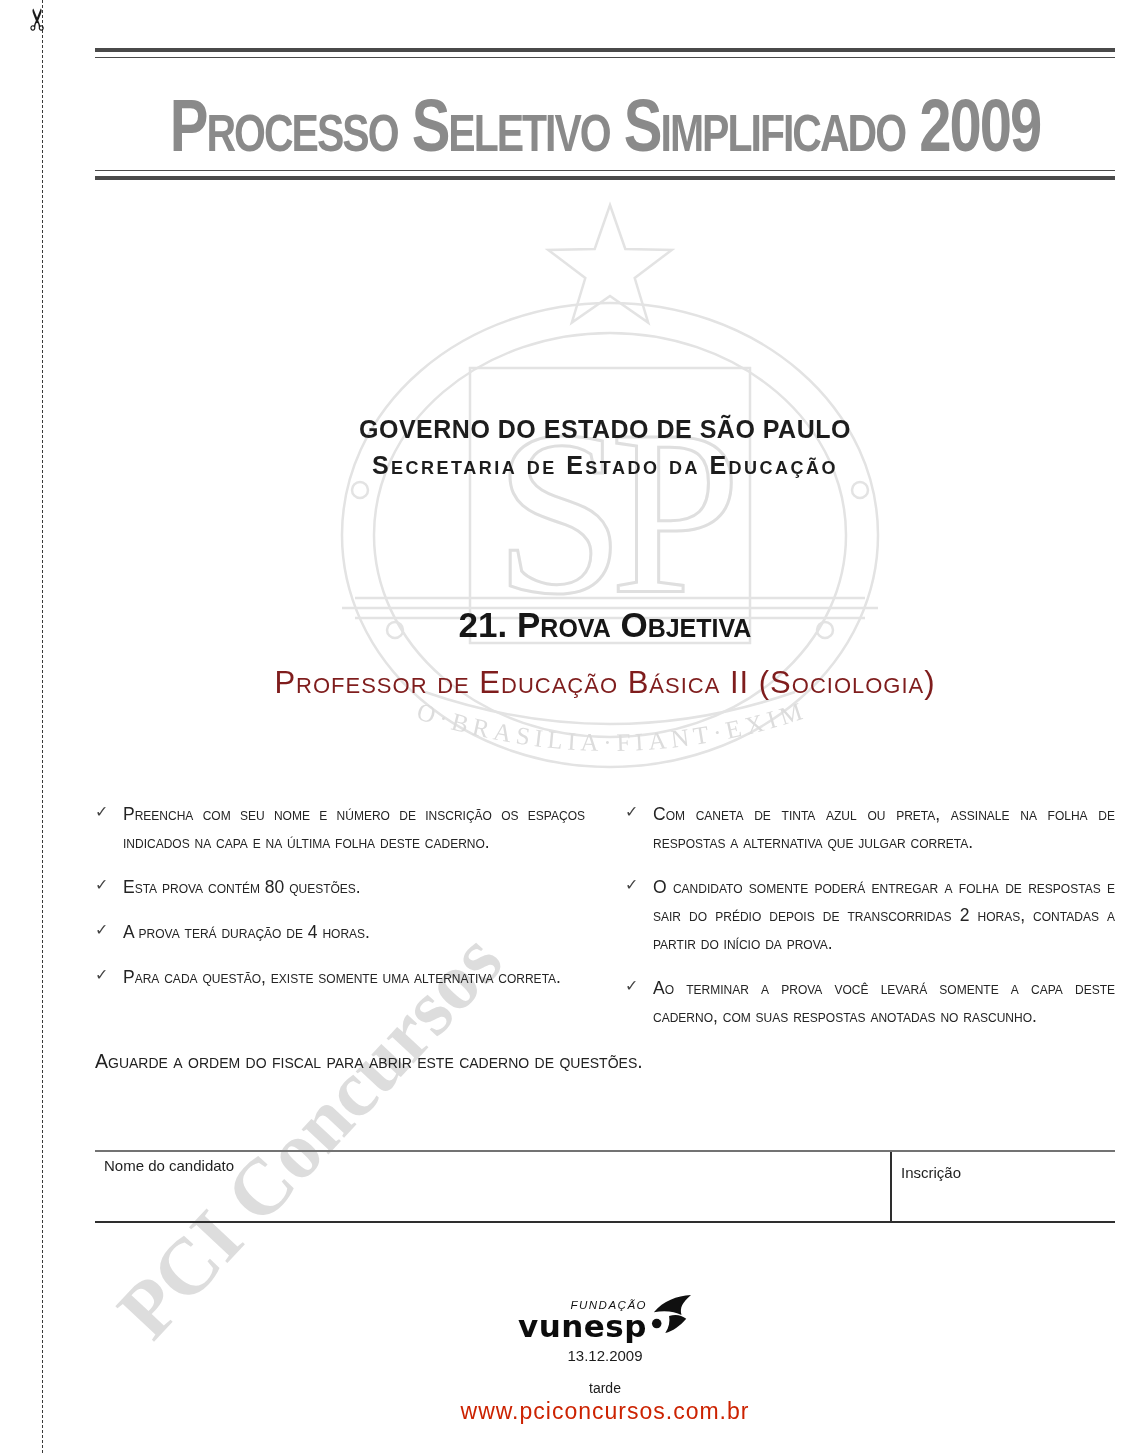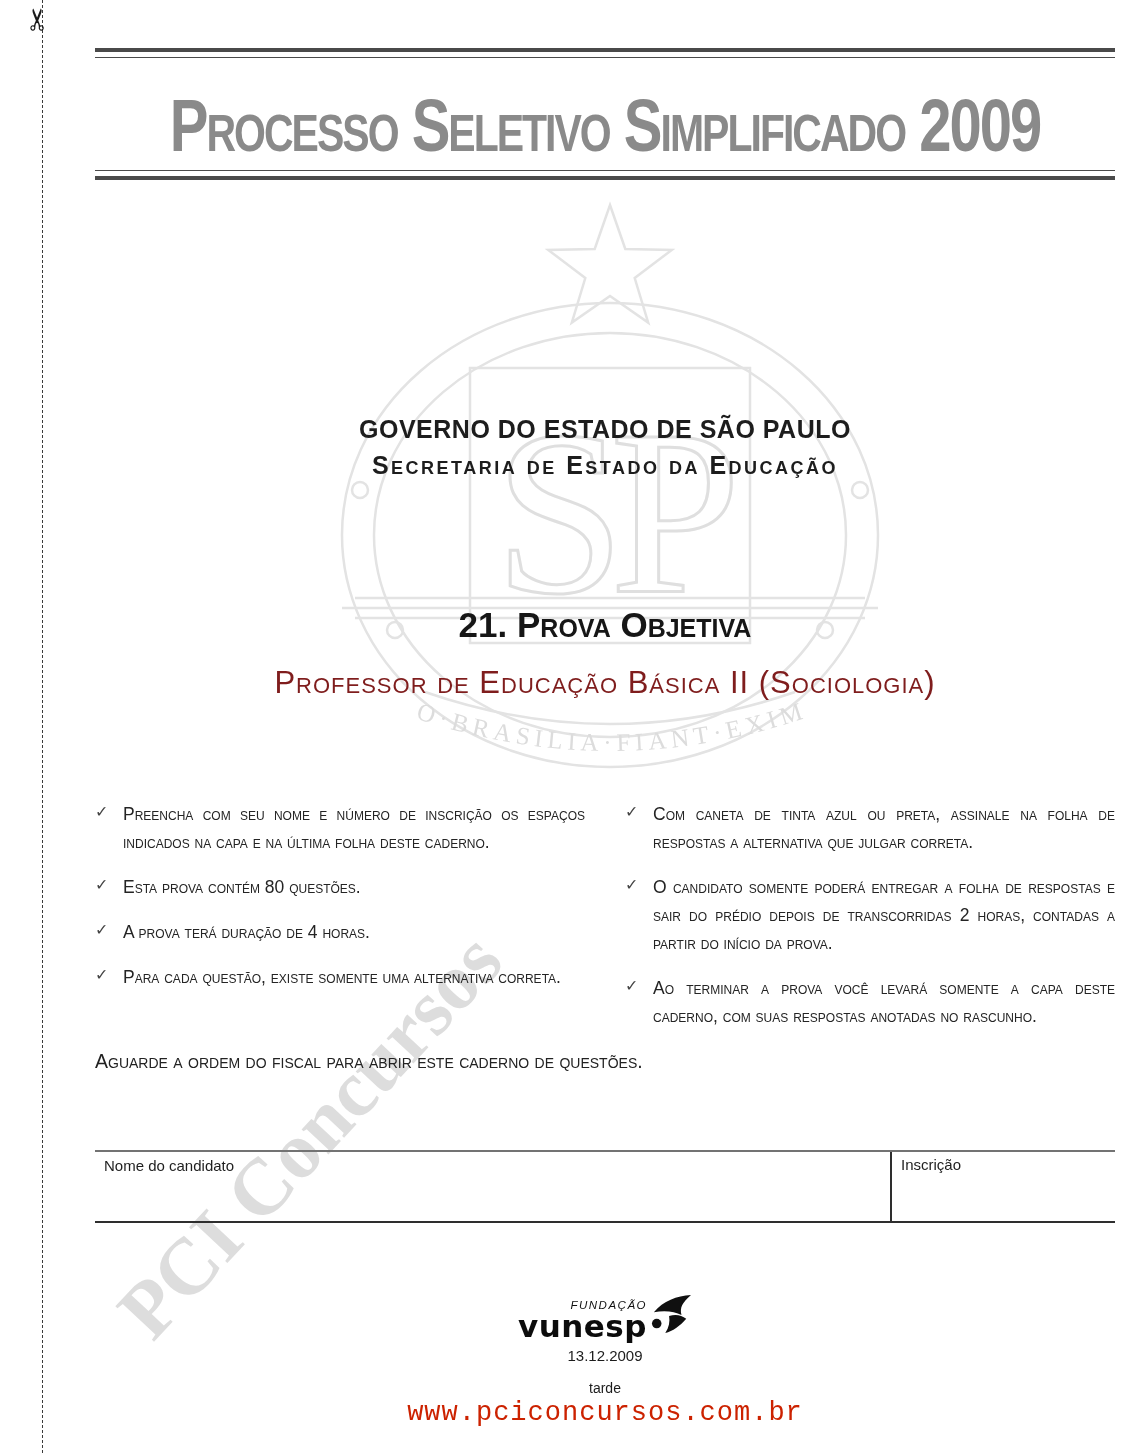--- a/index.html
+++ b/index.html
@@ -54,35 +54,35 @@
   .check { flex:0 0 28px; font-size:16px; color:#444; padding-top:2px; }
   .inst-text { flex:1; font-variant:small-caps; font-size:17.5px; line-height:1.6; text-align:justify; color:#242424; }
 
   .notice { top:1050px; text-align:left; font-variant:small-caps; font-size:19.5px; color:#222; }
 
   .form-box {
     top:1150px; height:73px; display:flex;
     border-top:2px solid #737373; border-bottom:2px solid #2e2e2e; background:transparent;
   }
   .cell-name { flex:1; padding:5px 9px; }
-  .cell-insc { width:225px; border-left:2px solid #2e2e2e; padding:4px 9px; }
+  .cell-insc { width:225px; border-left:2px solid #2e2e2e; padding:12px 9px; }
   .field-label { font-size:15px; color:#1e1e1e; }
 
   .footer-brand { top:1295px; text-align:center; }
   .vunesp-logo { display:inline-flex; align-items:flex-start; gap:3px; }
   .vtext { text-align:right; }
   .fundacao { font-size:11.5px; letter-spacing:1.5px; color:#111; font-style:italic; }
   .brand { font-size:31px; font-weight:bold; letter-spacing:0.5px; line-height:1; color:#0c0c0c; font-family:"DejaVu Sans", sans-serif; }
   .bird { margin-top:-4px; }
   .vdate { margin-top:5px; font-size:15px; color:#1c1c1c; }
   .vsession { margin-top:16px; font-size:14px; color:#1c1c1c; }
 
   .website {
-    top:1398px; text-align:center; font-size:27px; letter-spacing:1px;
-    color:#cc2200; text-decoration:none; display:block;font-family:Liberation Mono, monospace;
+    top:1398px; text-align:center; font-size:23px; letter-spacing:1px;
+    color:#cc2200; text-decoration:none; display:block;
   }
 </style>
 </head>
 <body>
 
 <div class="page">
 
   <svg class="emblem" viewBox="0 0 580 590">
     <g fill="none" stroke="#e3e3e3" stroke-width="2.5">
       <path d="M290,5 L305.3,49 L351.8,49.9 L314.7,78 L328.2,122.6 L290,96 L251.8,122.6 L265.3,78 L228.2,49.9 L274.7,49 Z"></path>

